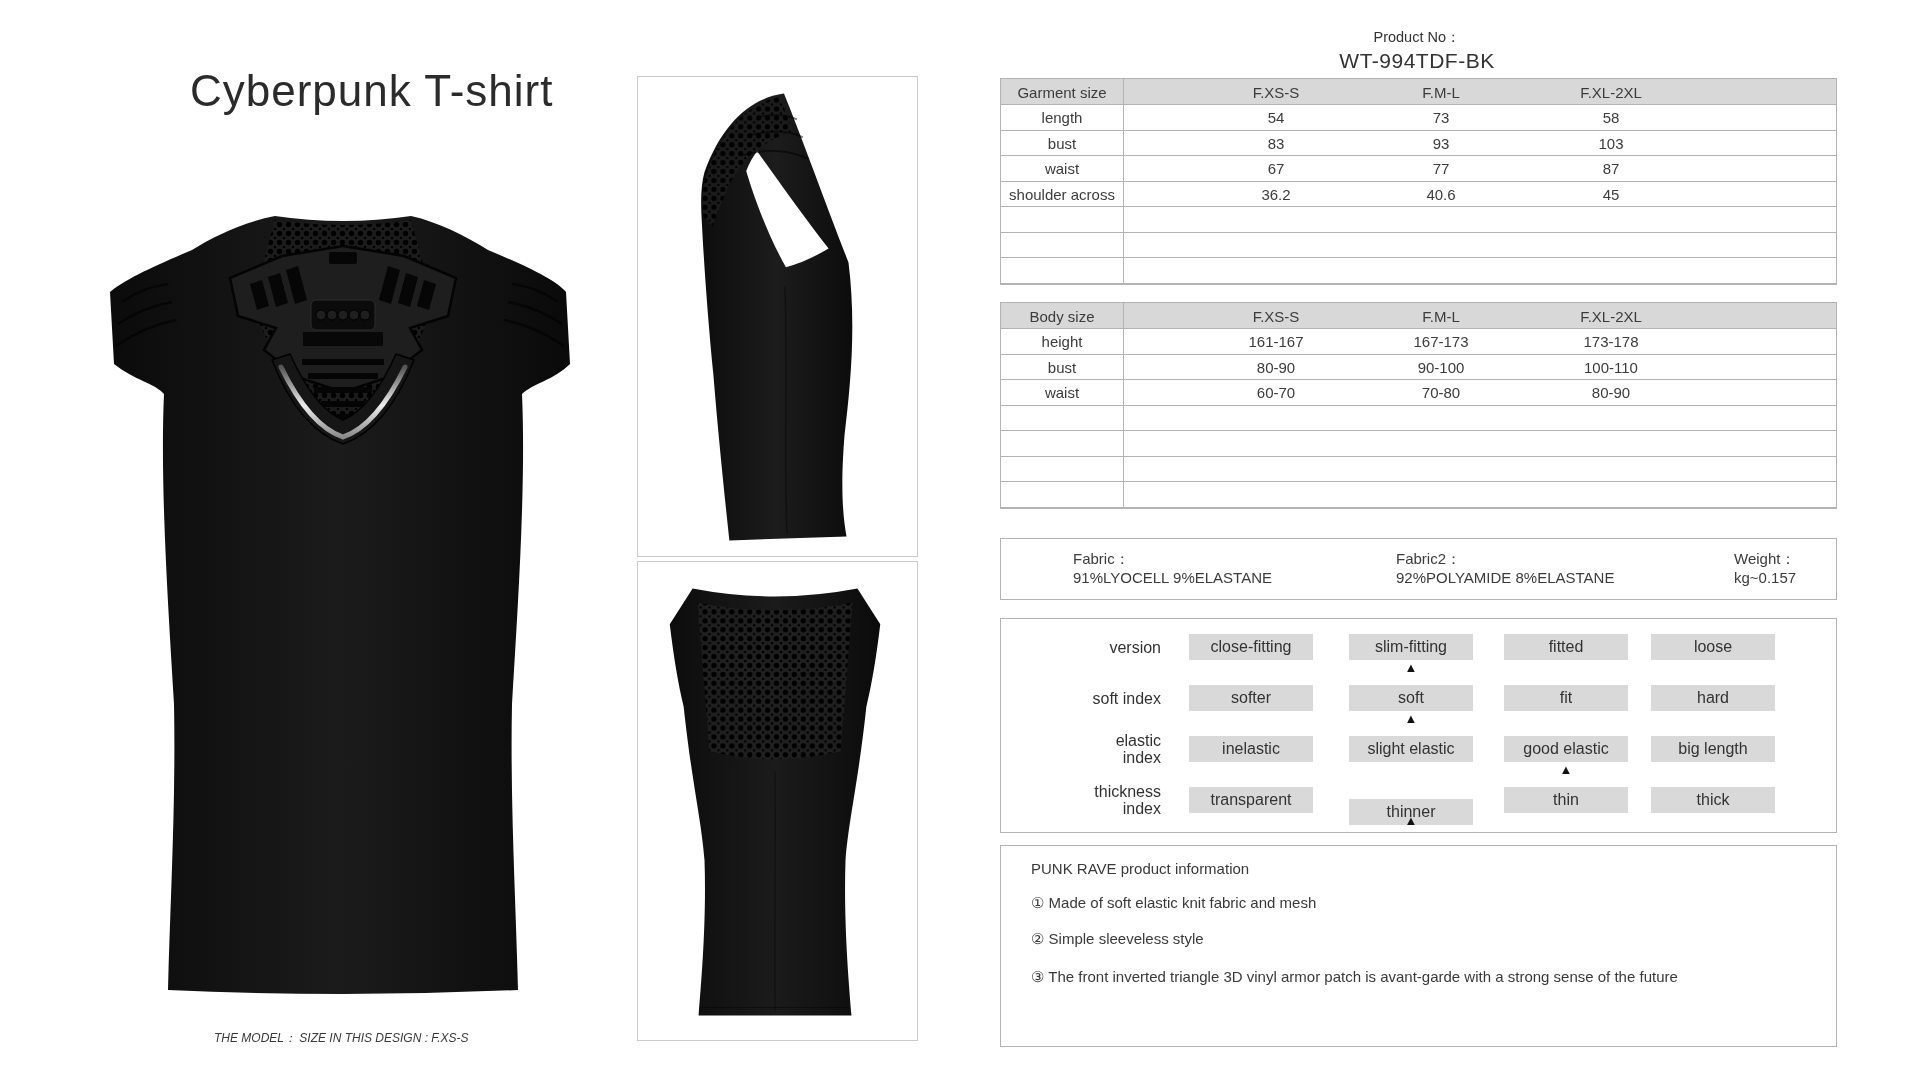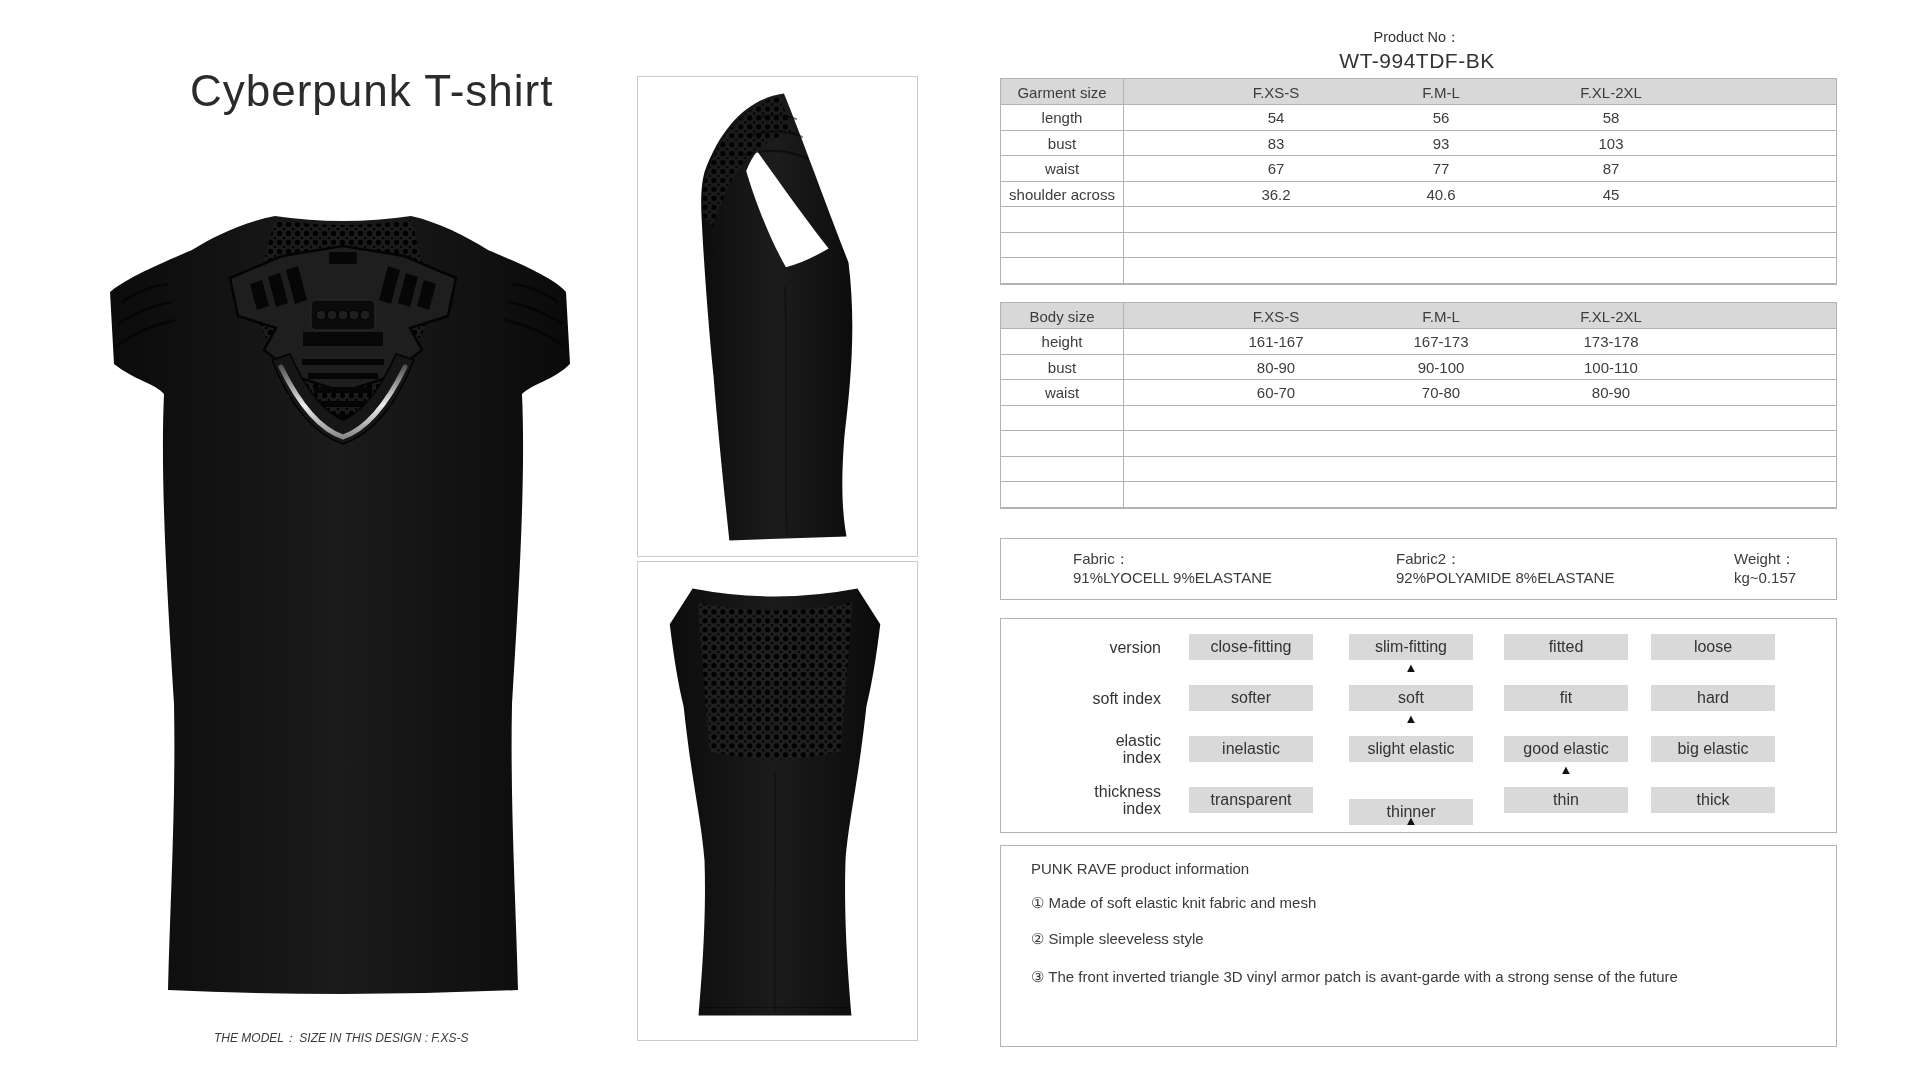--- a/index.html
+++ b/index.html
@@ -183,21 +183,21 @@
   <div id="garment-table" class="size-table">
       <div class="tr header">
         <div class="lab">Garment size</div>
         <div class="cell" style="left: 275px;">F.XS-S</div>
         <div class="cell" style="left: 440px;">F.M-L</div>
         <div class="cell" style="left: 610px;">F.XL-2XL</div>
       </div>
       <div class="tr">
         <div class="lab">length</div>
         <div class="cell" style="left: 275px;">54</div>
-        <div class="cell" style="left: 440px;">56</div>
+        <div class="cell" style="left: 440px;">73</div>
         <div class="cell" style="left: 610px;">58</div>
       </div>
       <div class="tr">
         <div class="lab">bust</div>
         <div class="cell" style="left: 275px;">83</div>
         <div class="cell" style="left: 440px;">93</div>
         <div class="cell" style="left: 610px;">103</div>
       </div>
       <div class="tr">
         <div class="lab">waist</div>
@@ -273,21 +273,21 @@
       <div class="idx-label" style="top: 59px;">soft index</div>
       <div class="chip" style="left: 188px; top: 66px;">softer</div>
       <div class="chip" style="left: 348px; top: 66px;">soft</div>
       <div class="chip" style="left: 503px; top: 66px;">fit</div>
       <div class="chip" style="left: 650px; top: 66px;">hard</div>
       <div class="tri" style="left: 400px; top: 93px;">▲</div>
       <div class="idx-label" style="top: 110px;">elastic index</div>
       <div class="chip" style="left: 188px; top: 117px;">inelastic</div>
       <div class="chip" style="left: 348px; top: 117px;">slight elastic</div>
       <div class="chip" style="left: 503px; top: 117px;">good elastic</div>
-      <div class="chip" style="left: 650px; top: 117px;">big elastic</div>
+      <div class="chip" style="left: 650px; top: 117px;">big length</div>
       <div class="tri" style="left: 555px; top: 144px;">▲</div>
       <div class="idx-label" style="top: 161px;">thickness index</div>
       <div class="chip" style="left: 188px; top: 168px;">transparent</div>
       <div class="chip" style="left: 348px; top: 180px;">thinner</div>
       <div class="chip" style="left: 503px; top: 168px;">thin</div>
       <div class="chip" style="left: 650px; top: 168px;">thick</div>
       <div class="tri" style="left: 400px; top: 195px;">▲</div>
     </div>
 
   <div class="info-box">

